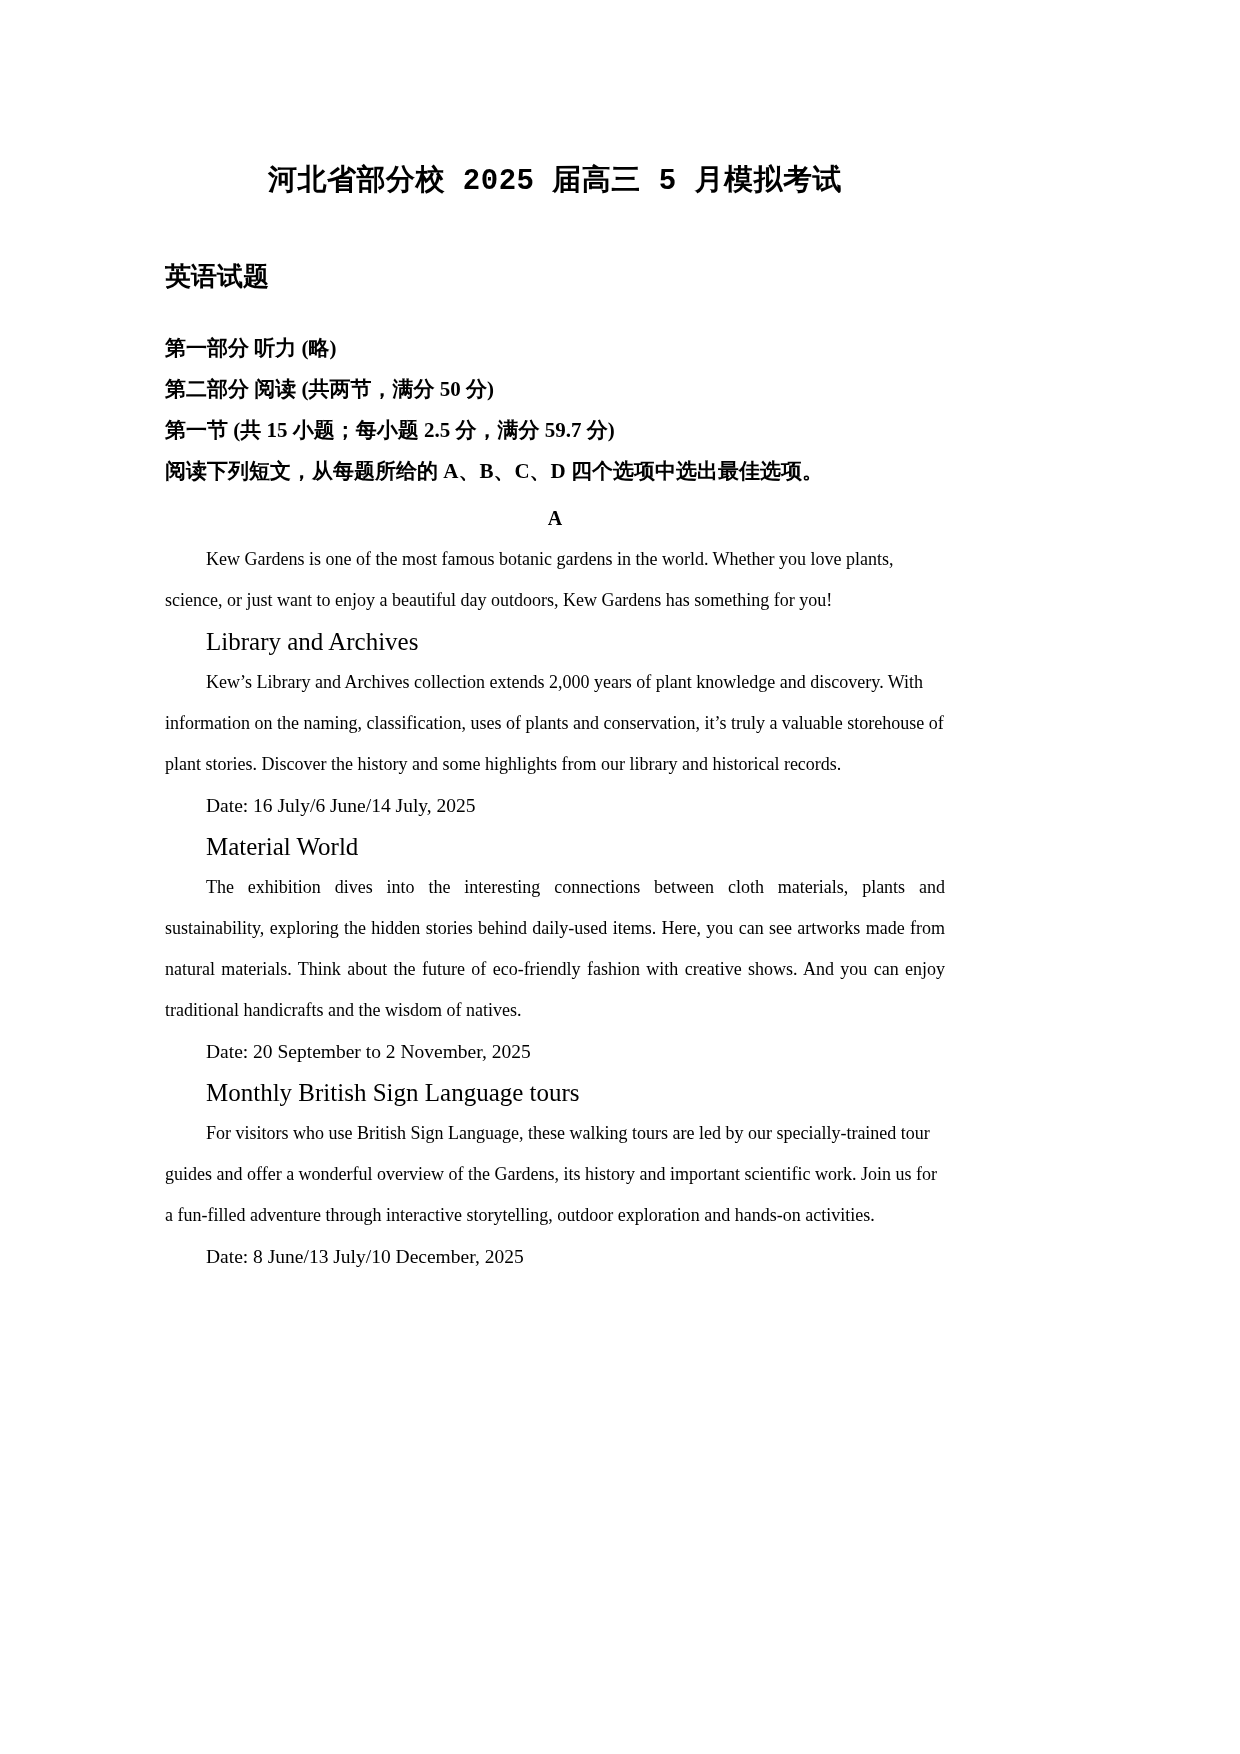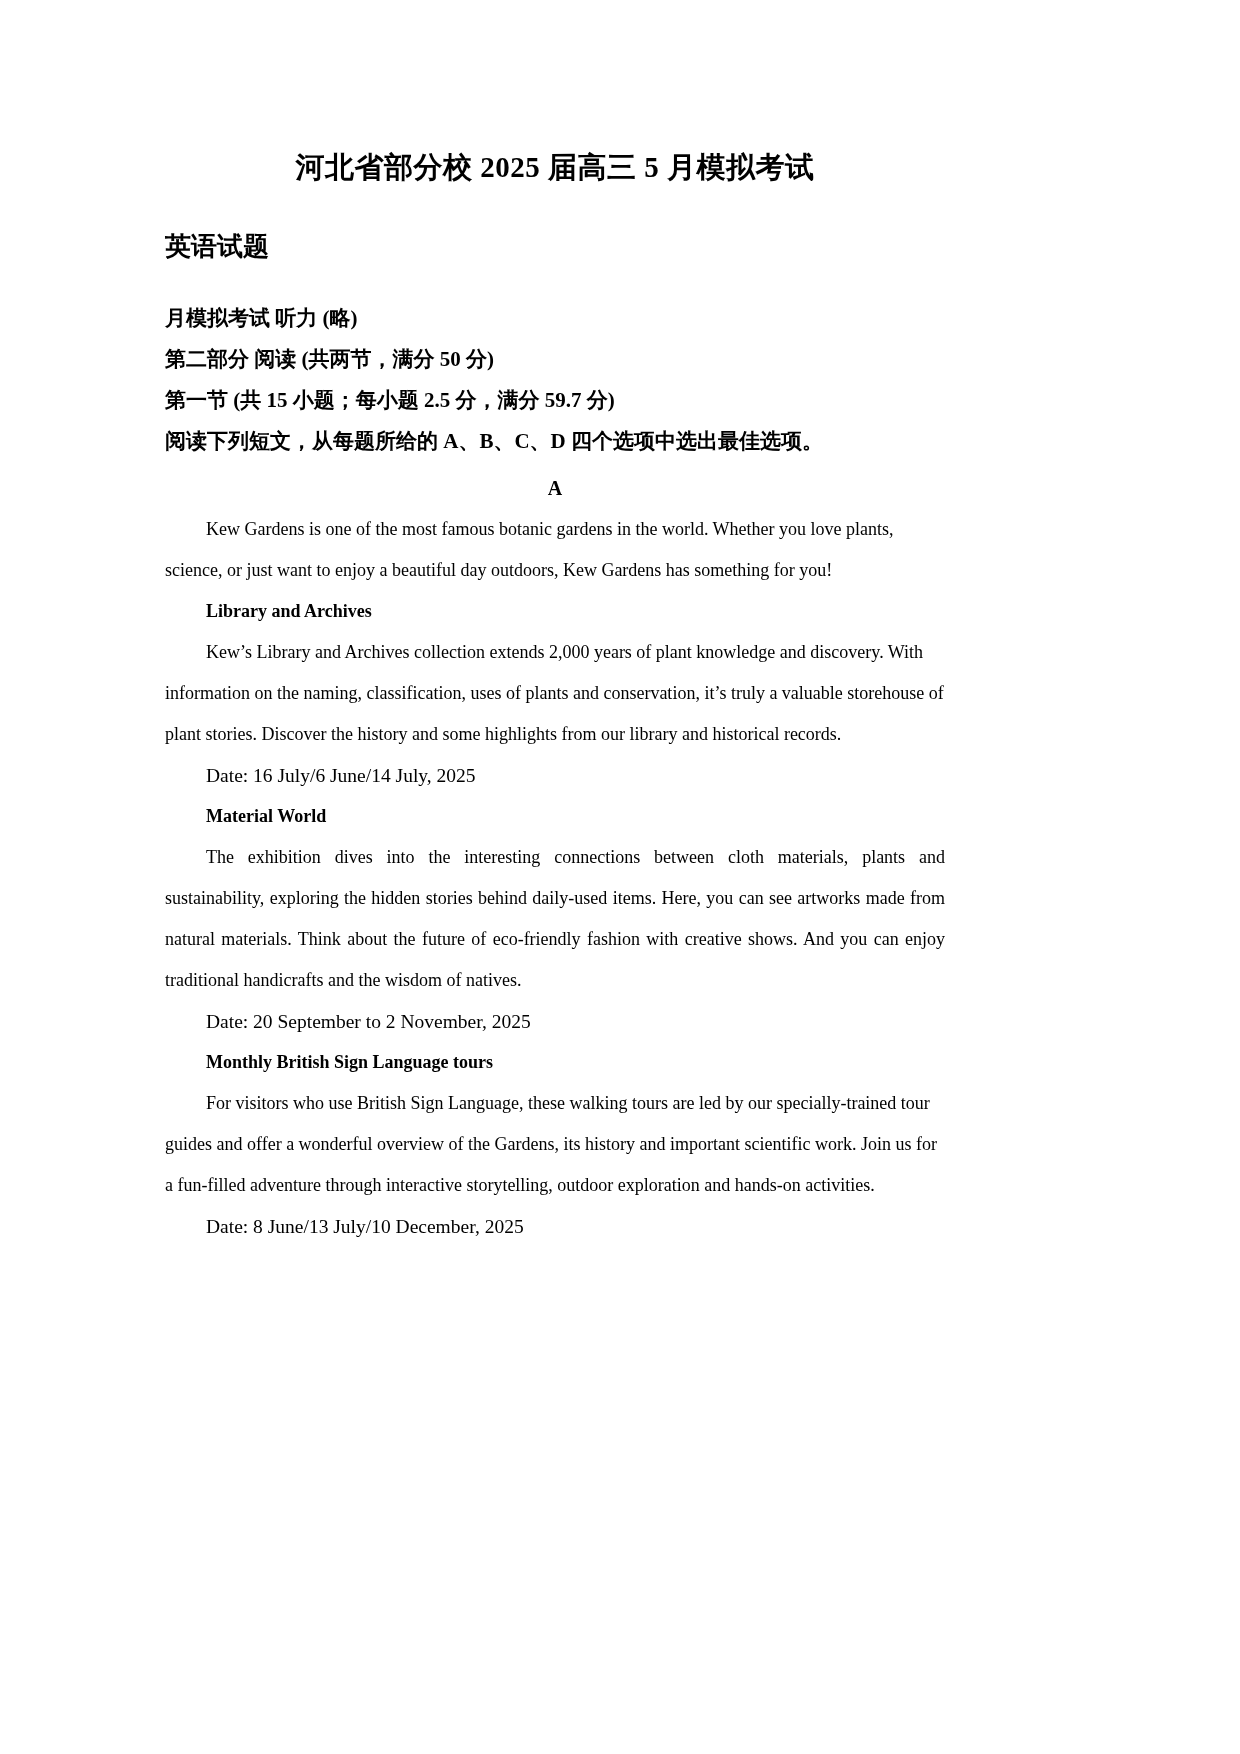--- a/index.html
+++ b/index.html
@@ -29,23 +29,24 @@
     top: 0;
     width: 780px;
   }
 
   
   .doc-title {
     text-align: center;
     font-weight: bold;
     font-size: 29px;
     letter-spacing: 0.5px;
-    margin: 0;
+    margin: 15px;
     padding-top: 150px;
     line-height: 1.2;
+    font-family: Liberation Mono, monospace;
   }
   .doc-subtitle {
     font-weight: bold;
     font-size: 26px;
     margin: 0;
     padding-top: 46px;
     line-height: 1.2;
   }
 
   
@@ -77,45 +78,45 @@
     line-height: 41px;
     margin: 0;
     text-indent: 41px;
     text-align: left;
   }
   .para.justified {
     text-align: justify;
     text-align-last: left;
   }
   .sub-head {
-    font-size: 18px;
+    font-size: 25px;
     line-height: 41px;
     margin: 0;
-    font-weight: bold;
+    font-weight: normal;
     text-indent: 41px;
   }
   .meta-line {
     font-size: 19.5px;
     line-height: 41px;
     margin: 0;
     text-indent: 41px;
   }
 </style>
 </head>
 <body>
 
 <div class="page">
   <div class="content">
 
     <h1 class="doc-title">河北省部分校 2025 届高三 5 月模拟考试</h1>
 
     <h2 class="doc-subtitle">英语试题</h2>
 
     <div class="instructions-block">
-      <p class="instruction">月模拟考试 听力 (略)</p>
+      <p class="instruction">第一部分 听力 (略)</p>
       <p class="instruction">第二部分 阅读 (共两节，满分 50 分)</p>
       <p class="instruction">第一节 (共 15 小题；每小题 2.5 分，满分 59.7 分)</p>
       <p class="instruction">阅读下列短文，从每题所给的 A、B、C、D 四个选项中选出最佳选项。</p>
     </div>
 
     <p class="section-letter">A</p>
 
     <p class="para">Kew Gardens is one of the most famous botanic gardens in the world. Whether you love plants, science, or just want to enjoy a beautiful day outdoors, Kew Gardens has something for you!</p>
 
     <p class="sub-head">Library and Archives</p>

